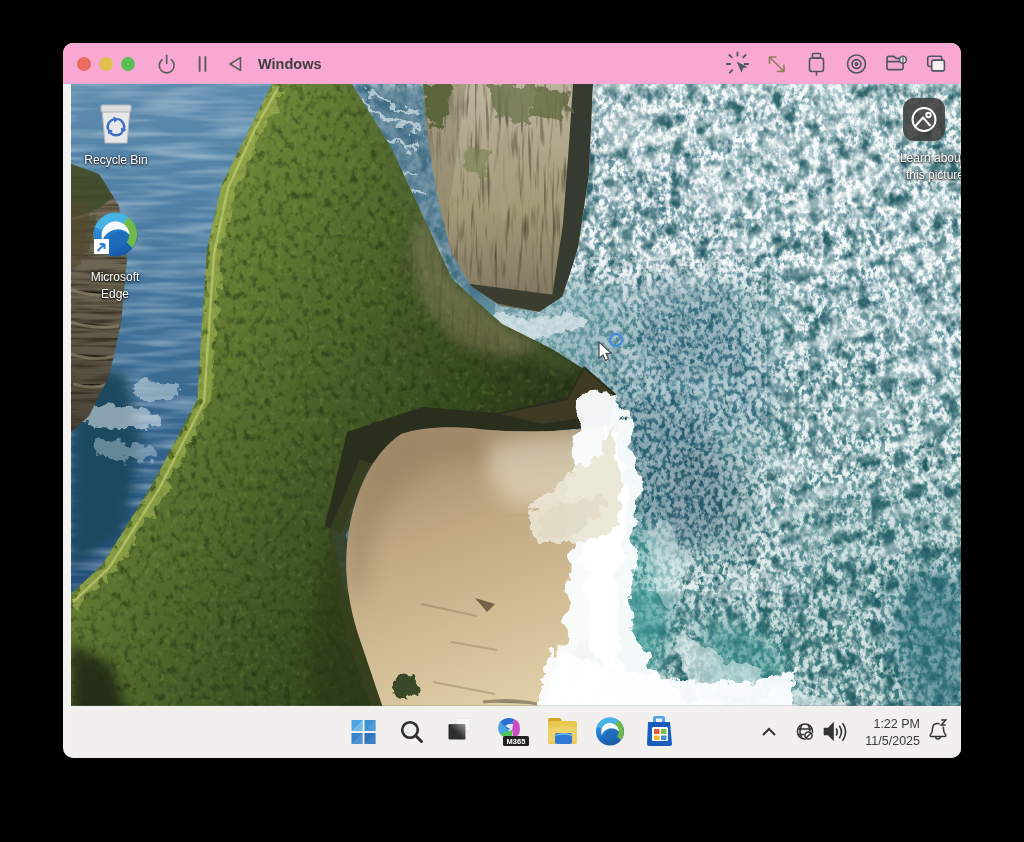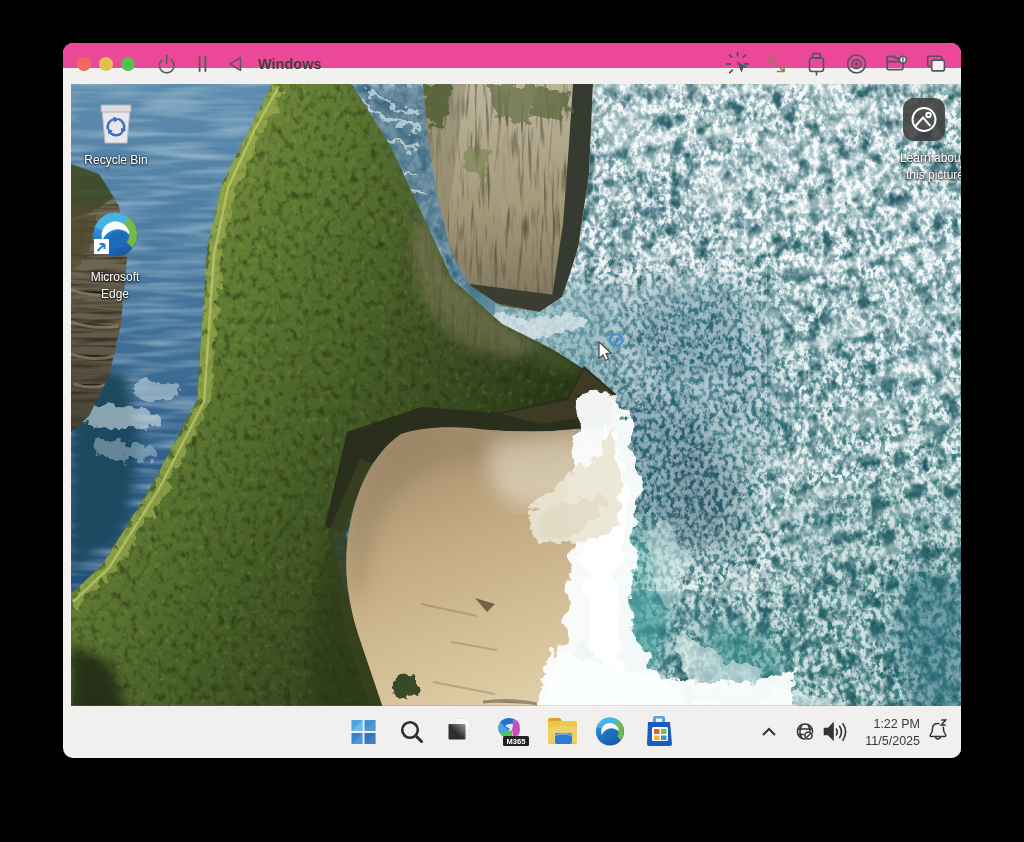--- a/index.html
+++ b/index.html
@@ -1,18 +1,18 @@
 <!DOCTYPE html>
 <html><head>
 <meta charset="utf-8">
 <style>
 html,body{margin:0;padding:0;background:#000;}
 #stage{position:relative;width:1024px;height:842px;background:#000;overflow:hidden;font-family:"Liberation Sans",sans-serif;}
 #win{position:absolute;left:63px;top:43px;width:898px;height:715px;border-radius:10px;overflow:hidden;background:#f2f1ef;}
-#titlebar{position:absolute;left:0;top:0;width:898px;height:25px;background:#ec4899;}
+#titlebar{position:absolute;left:0;top:0;width:898px;height:41px;background:#f9a8d4;}
 .tl{position:absolute;top:14px;width:14px;height:14px;border-radius:50%;}
 #display{position:absolute;left:8px;top:41px;width:898px;height:840px;padding-left:8px;}
 #wall{position:absolute;left:0;top:0;}
 #taskbar{position:absolute;left:0;top:622px;width:898px;height:52px;background:#f1f0ee;box-shadow:0 -1px 0 rgba(120,120,120,0.25);}
 .dlabel{position:absolute;color:#fff;font-size:12px;text-align:center;text-shadow:0 1px 2px rgba(0,0,0,0.9),0 0 3px rgba(0,0,0,0.7);line-height:17px;}
 </style>
 </head>
 <body>
 <div id="stage">
 <div id="win">

